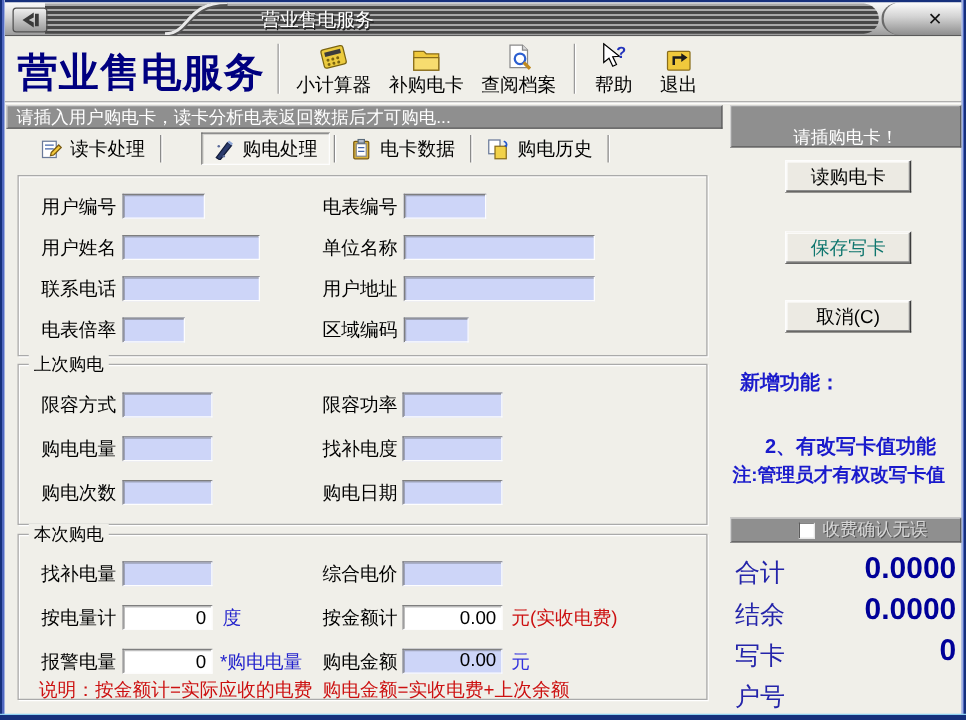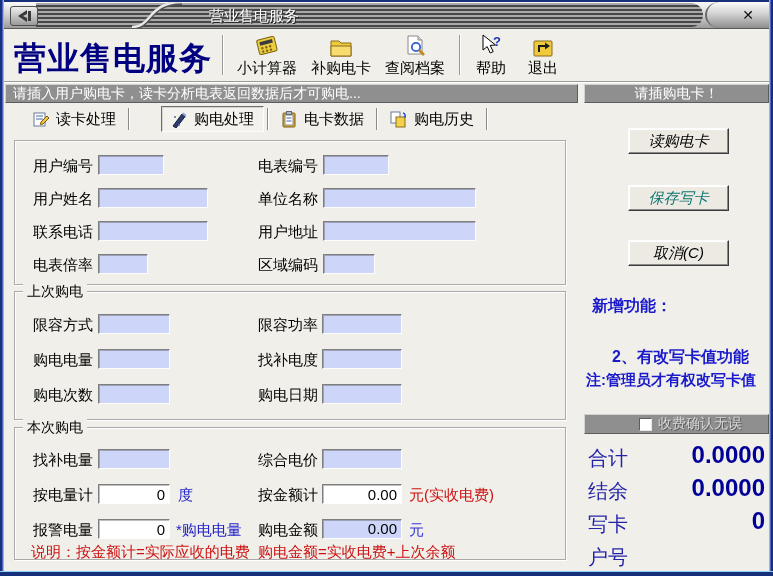--- a/index.html
+++ b/index.html
@@ -74,25 +74,25 @@
   .fld { background:#cdd5f8; }
   .inp { background:#fff; text-align:right; padding:0 4px; color:#000; }
   .fld-val { display:block; text-align:right; padding:0 4px; line-height:18px; color:#000; font-size:15px; }
   .sfx { position:absolute; font-size:15px; line-height:21px; white-space:nowrap; }
   .sfx-blue { color:#2222cc; }
   .sfx-red { color:#cc1111; }
   .note { position:absolute; font-size:15px; color:#cc1111; white-space:nowrap; }
 
   
   .rightpanel { position:absolute; left:584px; top:84px; width:185px; height:482px; }
-  .status-panel { left:0; top:0; width:185px; text-align:center; padding:0; }
+  .status-panel { left:0; top:0; width:185px; text-align:center; padding:16px; }
   .btn { position:absolute; left:44px; width:101px; height:26px; background:#eceae3;
          border:1px solid; border-color:#fdfdfd #3c3c3c #3c3c3c #fdfdfd;
          box-shadow:inset -1px -1px 0 #8a8a8a, inset 1px 1px 0 #fff;
-         font-size:15px; color:#000; font-family:"Liberation Sans","DejaVu Sans",sans-serif; cursor:default;font-style:italic; }
+         font-size:15px; color:#000; font-family:"Liberation Sans","DejaVu Sans",sans-serif; cursor:default; }
   .btn[disabled] { color:#0f766e; }
   .feat { position:absolute; font-size:16px; color:#1a1acc; white-space:nowrap;font-weight:bold; }
   .confirm-bar { position:absolute; left:0; top:330px; width:185px; height:20px; background:#8f8f8f;
                  border:1px solid; border-color:#d2d2d2 #5c5c5c #5c5c5c #d2d2d2;
                  display:flex; align-items:center; }
   .chk { width:13px; height:13px; background:#fff; margin-left:54px;
          border:1px solid; border-color:#5c5c5c #e8e8e8 #e8e8e8 #5c5c5c; }
   .confirm-label { margin-left:6px; font-size:14px; color:#d6d6d6; text-shadow:1px 1px 0 #585858; white-space:nowrap; }
   .total-row { position:absolute; left:2px; right:2px; height:30px; }
   .total-label { position:absolute; left:2px; top:4px; font-size:20px; color:#2424aa; }

